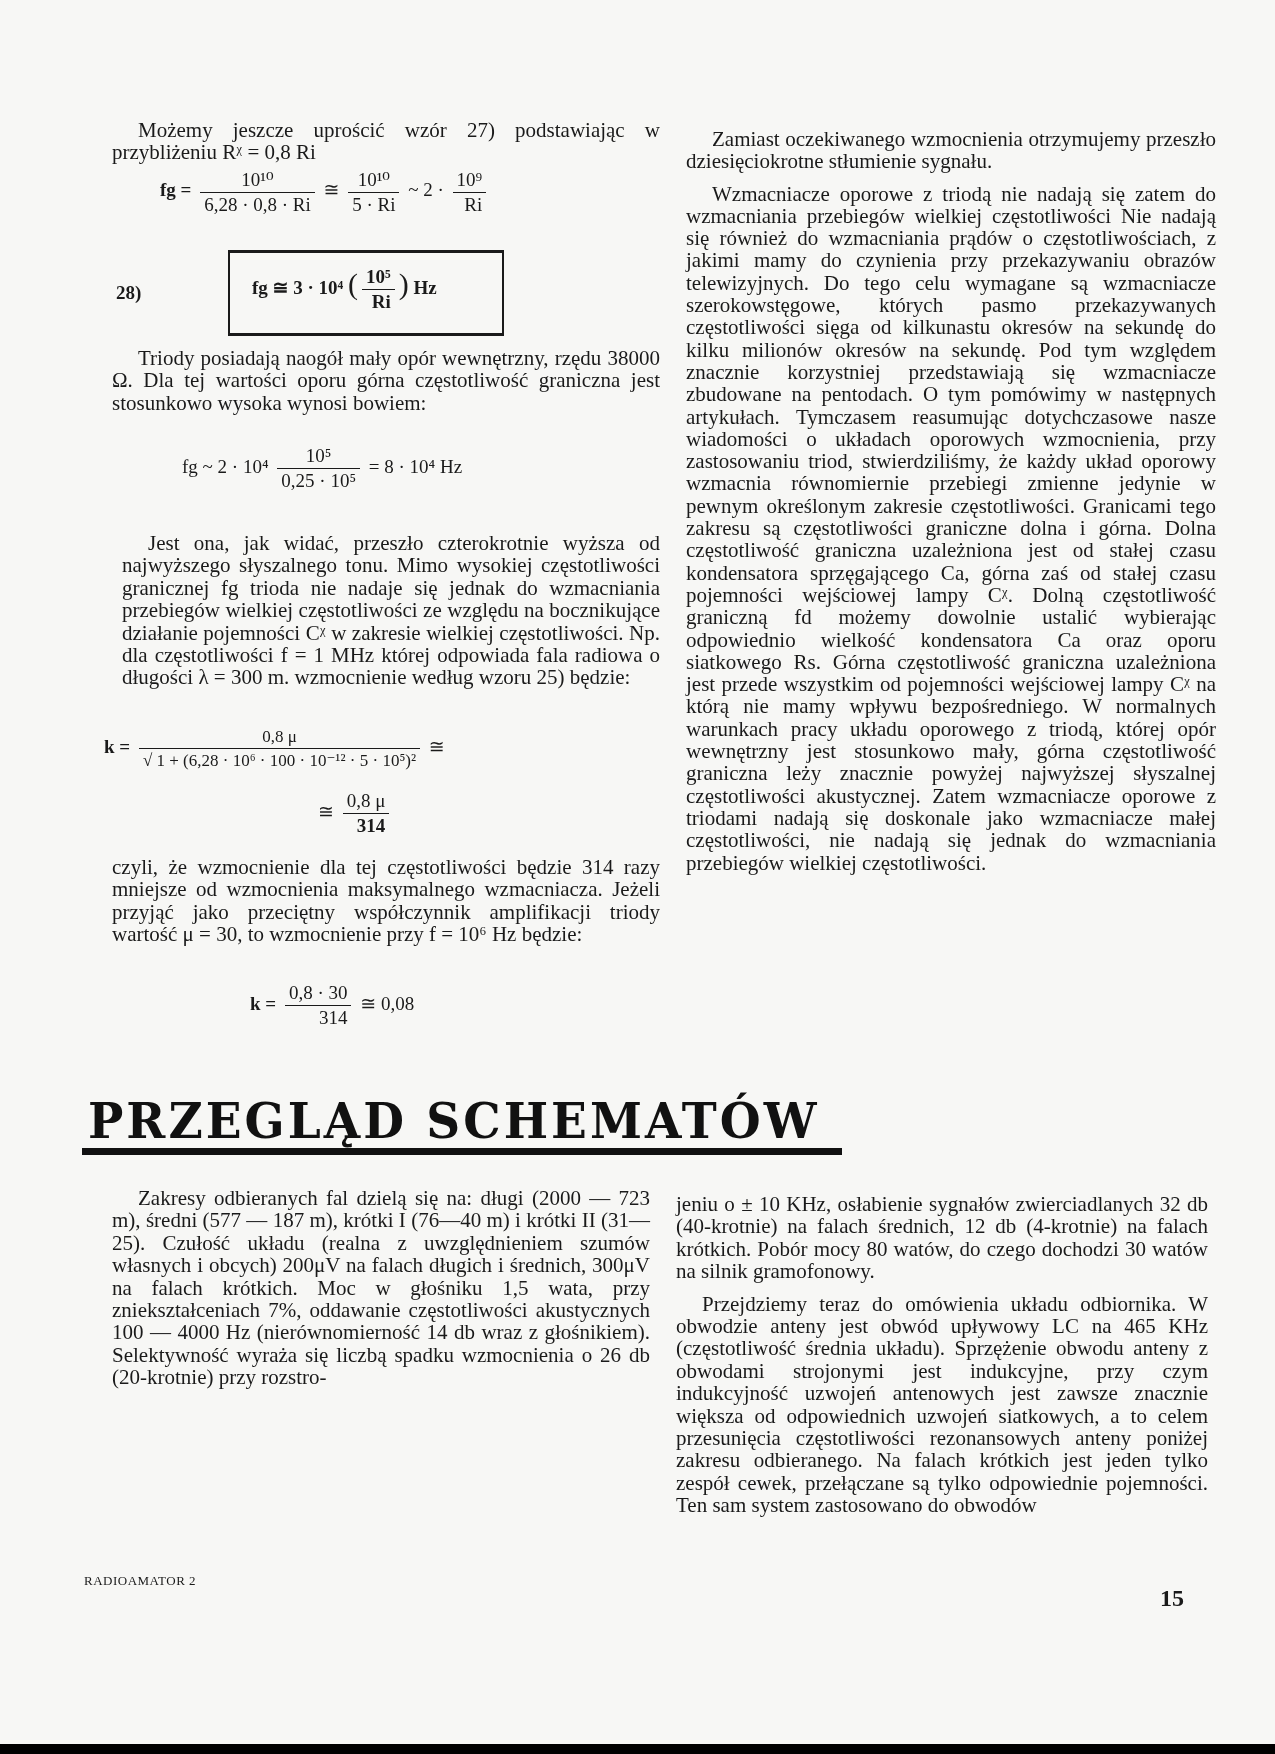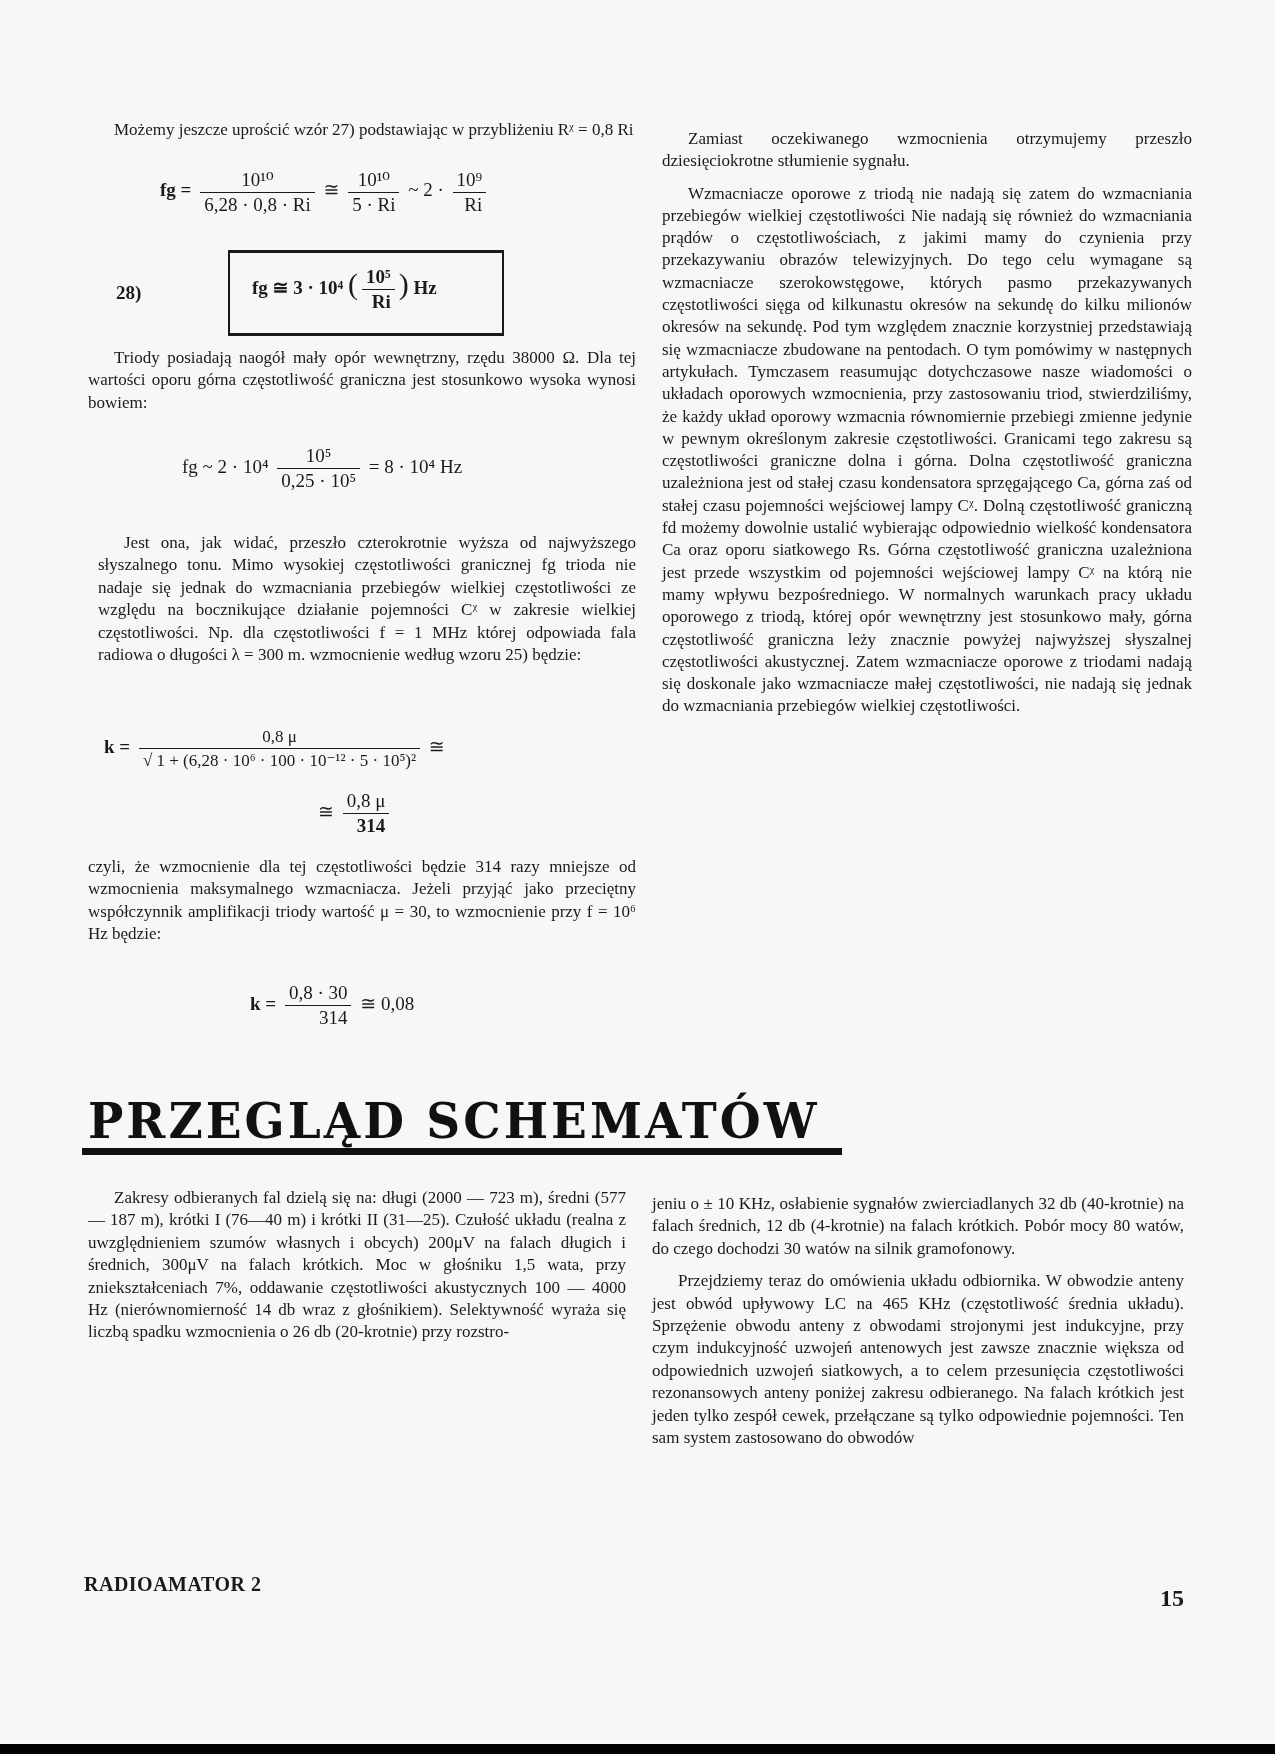--- a/index.html
+++ b/index.html
@@ -1,37 +1,37 @@
 <!DOCTYPE html>
 <html><head>
 <meta charset="utf-8">
 <style>
   html, body { margin: 0; padding: 0; }
   body {
     width: 1275px; height: 1754px; position: relative; overflow: hidden;
     background: #f7f7f5; color: #1a1a1a;
     font-family: "Liberation Serif", "DejaVu Serif", serif;
   }
-  .col { position: absolute; font-size: 17px; line-height: 22.4px; text-align: justify; }
+  .col { position: absolute; font-size: 21px; line-height: 22.4px; text-align: justify; margin-left: 24px; }
   .col p { margin: 0; text-indent: 26px; }
   .col p.noindent { text-indent: 0; }
   .col p + p.gap { margin-top: 10px; }
   .eq { position: absolute; font-size: 19px; white-space: nowrap; }
   .frac { display: inline-block; vertical-align: middle; text-align: center; margin: 0 4px; }
   .frac .num { display: block; border-bottom: 1.5px solid #1a1a1a; padding: 0 4px 1px; }
   .frac .den { display: block; padding: 1px 4px 0; text-align: right; }
   b { font-weight: bold; }
   .box { position: absolute; border: 2px solid #1a1a1a; border-top-width: 3px; border-bottom-width: 3px; }
   .heading {
     position: absolute; left: 88px; top: 1093px;
     font-family: "DejaVu Serif", serif; font-weight: bold; font-size: 47px;
     letter-spacing: 3px; color: #111; transform: scaleY(1.05);
   }
   .heading-rule { position: absolute; left: 82px; top: 1148px; width: 760px; height: 7px; background: #111; }
-  .footer-left { position: absolute; left: 84px; top: 1573px; font-weight: bold; font-size: 20px; letter-spacing: 0.5px; }
+  .footer-left { position: absolute; left: 84px; top: 1573px; font-weight: normal; font-size: 13px; letter-spacing: 0.5px; }
   .footer-right { position: absolute; left: 1160px; top: 1585px; font-weight: bold; font-size: 24px; }
   .bottom-bar { position: absolute; left: 0; top: 1744px; width: 1275px; height: 10px; background: #000; }
 </style>
 </head>
 <body>
 
 <div class="col" style="left:88px; top:119px; width:548px;">
   <p>Możemy jeszcze uprościć wzór 27) podstawiając w przybliżeniu Rᵡ = 0,8 Ri</p>
 </div>
 

